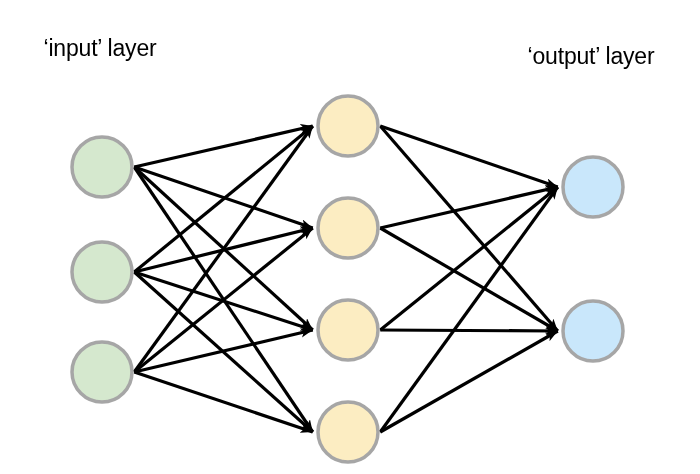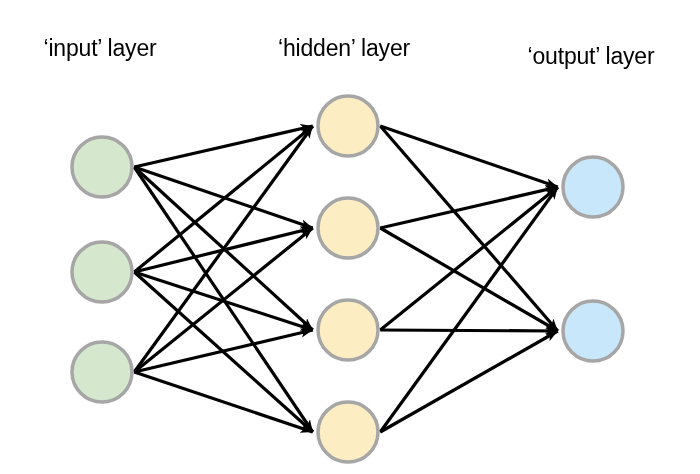--- a/index.html
+++ b/index.html
@@ -65,15 +65,14 @@
       <circle cx="102" cy="272" r="30" fill="#d5e8ce" stroke="#a6a6a6" stroke-width="3.5"></circle>
       <circle cx="102" cy="372" r="30" fill="#d5e8ce" stroke="#a6a6a6" stroke-width="3.5"></circle>
       <circle cx="348" cy="126" r="30" fill="#fcedc2" stroke="#a6a6a6" stroke-width="3.5"></circle>
       <circle cx="348" cy="228" r="30" fill="#fcedc2" stroke="#a6a6a6" stroke-width="3.5"></circle>
       <circle cx="348" cy="330" r="30" fill="#fcedc2" stroke="#a6a6a6" stroke-width="3.5"></circle>
       <circle cx="348" cy="432" r="30" fill="#fcedc2" stroke="#a6a6a6" stroke-width="3.5"></circle>
       <circle cx="593" cy="187" r="30" fill="#c9e7fb" stroke="#a6a6a6" stroke-width="3.5"></circle>
       <circle cx="593" cy="331" r="30" fill="#c9e7fb" stroke="#a6a6a6" stroke-width="3.5"></circle>
     </svg>
   <div class="layer-label" style="left: 100px; top: 36px;">‘input’ layer</div>
-  <div class="layer-label" style="left: 344px; top: 36px;">‘hidden’ layer</div>
   <div class="layer-label" style="left: 591px; top: 44px;">‘output’ layer</div>
 </div>
 
 </body></html>

